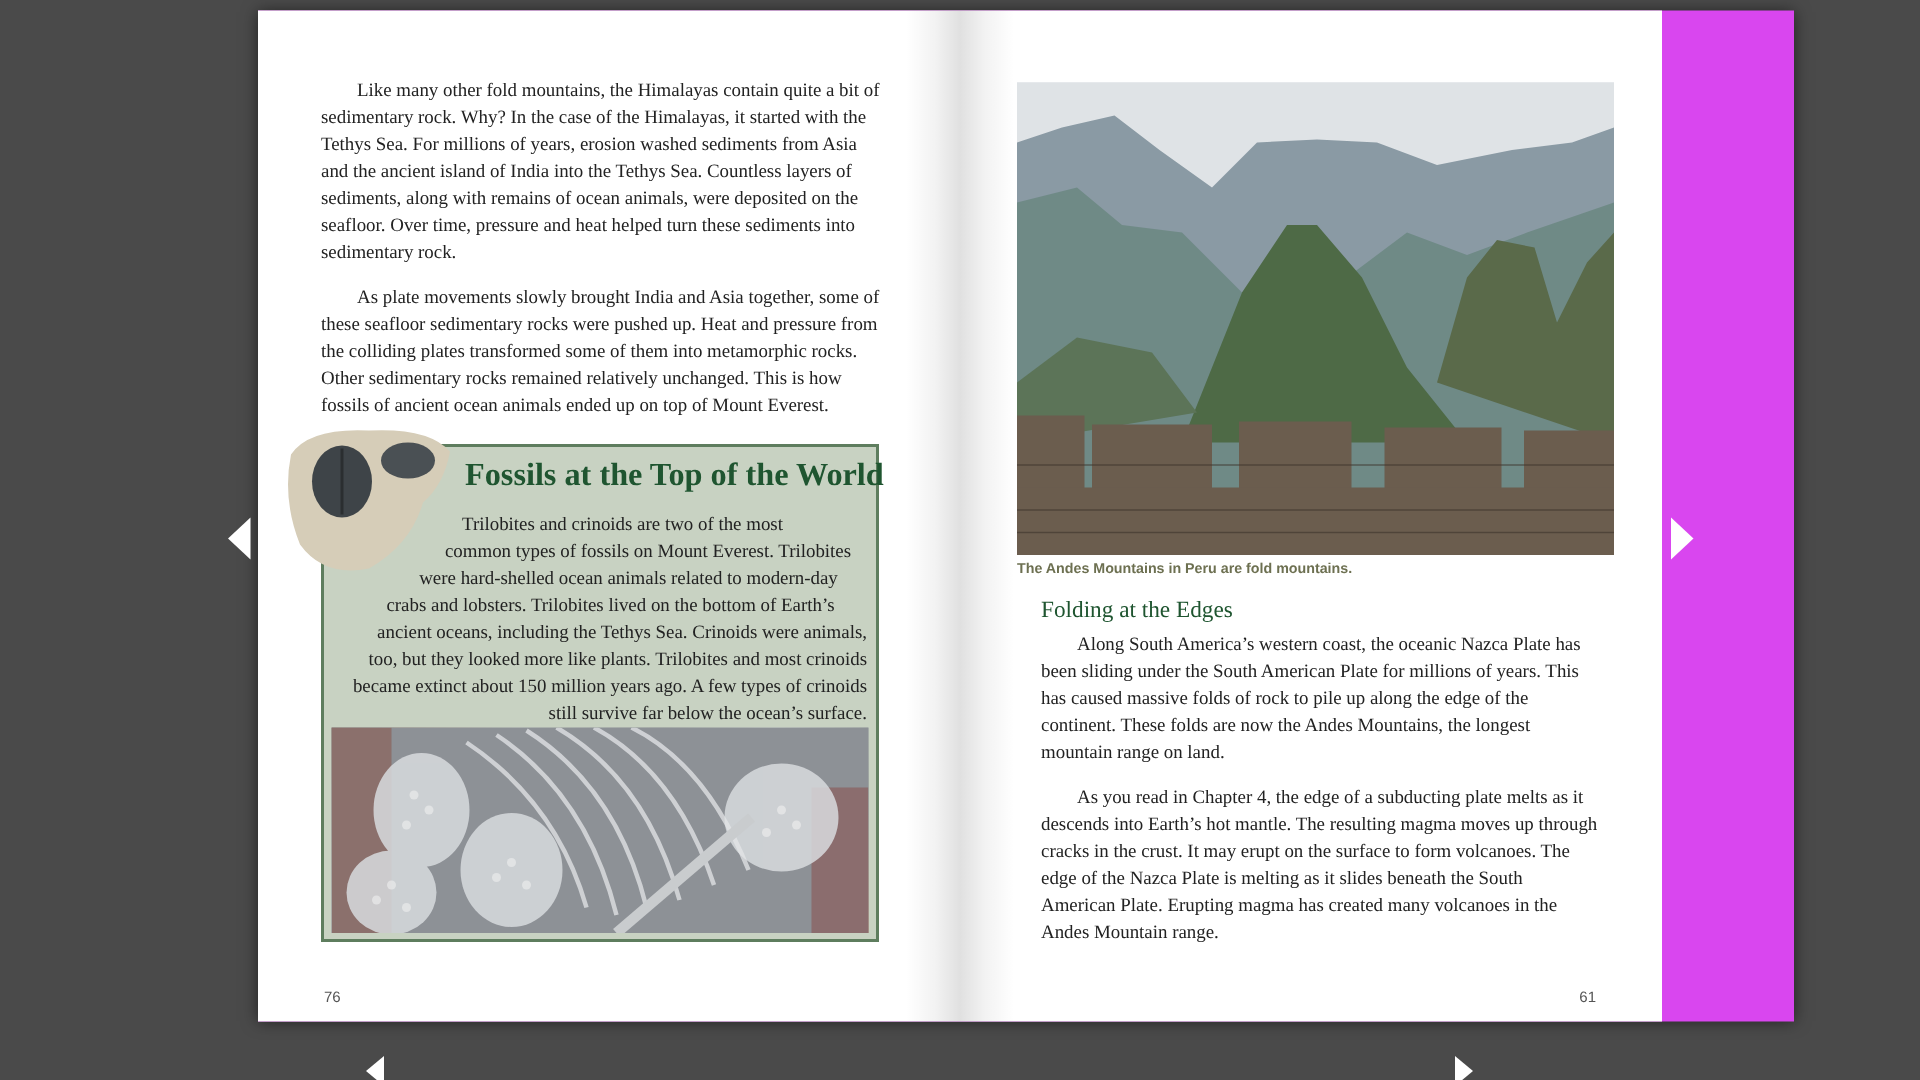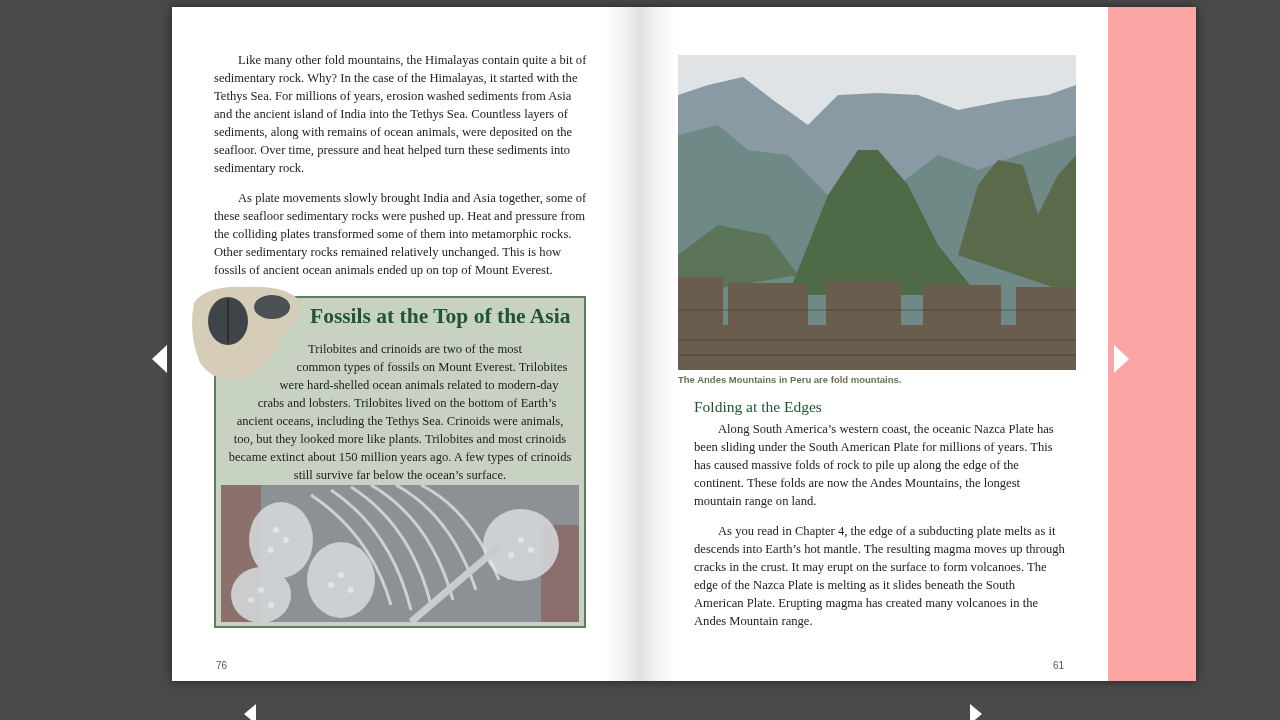--- a/index.html
+++ b/index.html
@@ -1,21 +1,21 @@
 <!DOCTYPE html>
 <html><head>
 <meta charset="utf-8">
 <style>
   * { box-sizing: border-box; margin: 0; padding: 0; }
   html, body { width: 1280px; height: 720px; overflow: hidden; background: #4a4a4a; }
   body { position: relative; font-family: "DejaVu Serif", "Liberation Serif", serif; }
 
   .viewer { position: absolute; left: 0; top: 0; width: 1280px; height: 720px; background: #4a4a4a; }
 
-  .book { position: absolute; left: 172px; top: 7px; width: 1024px; height: 674px; background: #fca5a5;
+  .book { position: absolute; left: 172px; top: 7px; width: 1024px; height: 674px; background: #d946ef;
           box-shadow: 0 0 10px rgba(0,0,0,0.55); }
 
   .page { position: absolute; top: 0; height: 674px; background: #fff; overflow: hidden; }
   .page-left { left: 0; width: 468px; }
   .page-right { left: 468px; width: 468px; }
 
   .spine-shadow-left { position: absolute; right: 0; top: 0; width: 36px; height: 100%;
     background: linear-gradient(to right, rgba(255,255,255,0) 0%, rgba(0,0,0,0.05) 55%, rgba(0,0,0,0.12) 100%); }
   .spine-shadow-right { position: absolute; left: 0; top: 0; width: 36px; height: 100%;
     background: linear-gradient(to left, rgba(255,255,255,0) 0%, rgba(0,0,0,0.05) 55%, rgba(0,0,0,0.12) 100%); }
@@ -25,21 +25,21 @@
 
   .p1 { left: 42px; top: 44px; width: 378px; }
   .p2 { left: 42px; top: 182px; width: 378px; }
 
   .sidebar-box { position: absolute; left: 42px; top: 289px; width: 372px; height: 332px;
     background: #c8d2c2; border: 2px solid #5e7d5e; }
   .sidebar-title { position: absolute; left: 94px; top: 6px; width: 270px; font-family: "Liberation Serif", serif;
     font-weight: bold; font-size: 21.5px; color: #1f5530; white-space: nowrap; }
   .sidebar-text { position: absolute; left: 6px; top: 42px; width: 356px; text-align: center; }
   .sidebar-text .ln { display: block; white-space: nowrap; }
-  .sidebar-text .ln.l { text-align: center; }
+  .sidebar-text .ln.l { text-align: right; }
 
   .fossil { position: absolute; left: 14px; top: 276px; width: 118px; height: 102px; }
 
   .crinoid-photo { position: absolute; left: 5px; top: 187px; width: 358px; height: 137px; overflow: hidden;
     background: linear-gradient(135deg, #7c6a66 0%, #9ea3a6 25%, #8b8f93 45%, #aab0b4 60%, #7a7f84 80%, #8a5a50 100%); }
 
   .page-num { position: absolute; font-family: "Liberation Sans", sans-serif; font-size: 10px; color: #555; top: 641px; margin-top: 12px; }
   .pn-left { left: 44px; }
   .pn-right { right: 44px; }
 
@@ -64,21 +64,21 @@
 
   <div class="book">
 
     <div class="page page-left">
       <div class="spine-shadow-left"></div>
 
       <p class="para body-text p1">Like many other fold mountains, the Himalayas contain quite a bit of sedimentary rock. Why? In the case of the Himalayas, it started with the Tethys Sea. For millions of years, erosion washed sediments from Asia and the ancient island of India into the Tethys Sea. Countless layers of sediments, along with remains of ocean animals, were deposited on the seafloor. Over time, pressure and heat helped turn these sediments into sedimentary rock.</p>
       <p class="para body-text p2">As plate movements slowly brought India and Asia together, some of these seafloor sedimentary rocks were pushed up. Heat and pressure from the colliding plates transformed some of them into metamorphic rocks. Other sedimentary rocks remained relatively unchanged. This is how fossils of ancient ocean animals ended up on top of Mount Everest.</p>
 
       <div class="sidebar-box">
-        <div class="sidebar-title">Fossils at the Top of the Asia</div>
+        <div class="sidebar-title">Fossils at the Top of the World</div>
         <div class="sidebar-text body-text">
           <span class="ln" style="padding-left:30px">Trilobites and crinoids are two of the most</span>
           <span class="ln" style="padding-left:64px">common types of fossils on Mount Everest. Trilobites</span>
           <span class="ln" style="padding-left:38px">were hard-shelled ocean animals related to modern-day</span>
           <span class="ln" style="padding-left:14px">crabs and lobsters. Trilobites lived on the bottom of Earth’s</span>
           <span class="ln l">ancient oceans, including the Tethys Sea. Crinoids were animals,</span>
           <span class="ln l">too, but they looked more like plants. Trilobites and most crinoids</span>
           <span class="ln l">became extinct about 150 million years ago. A few types of crinoids</span>
           <span class="ln l">still survive far below the ocean’s surface.</span>
         </div>

